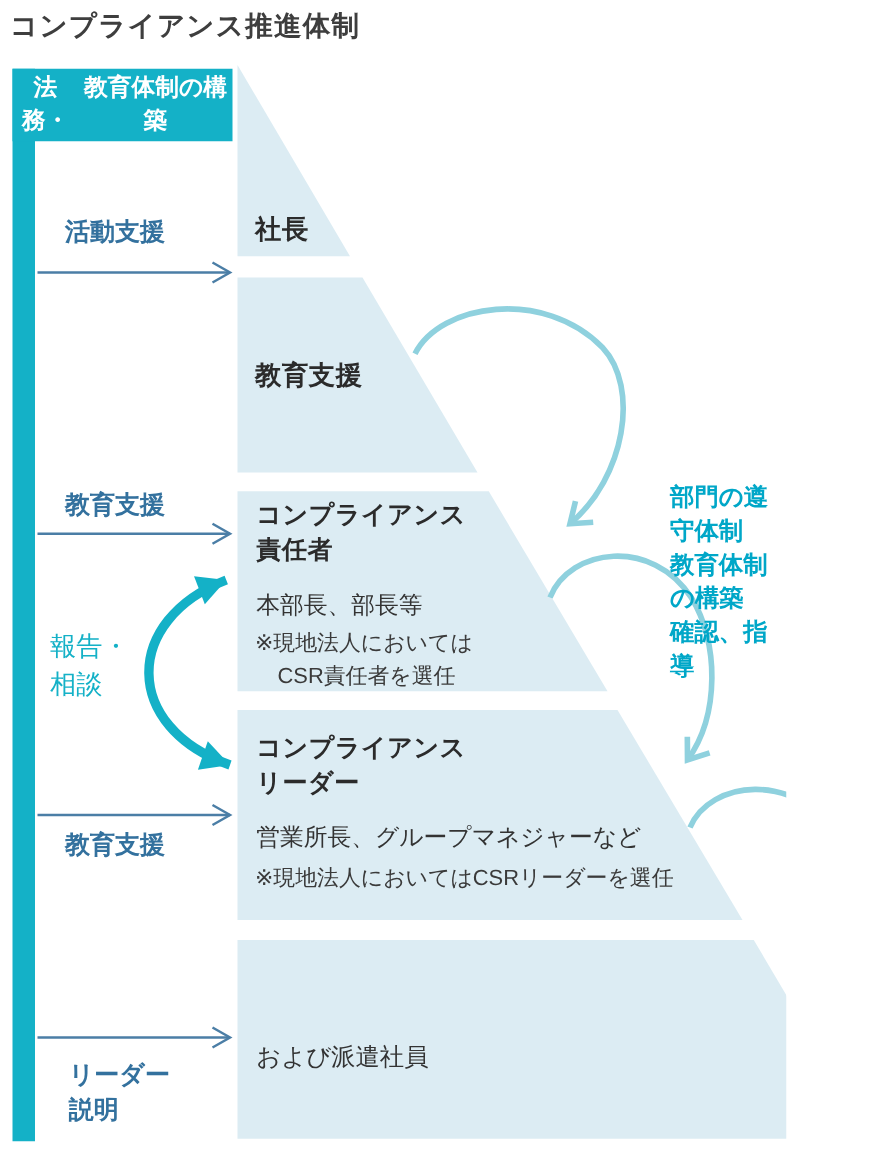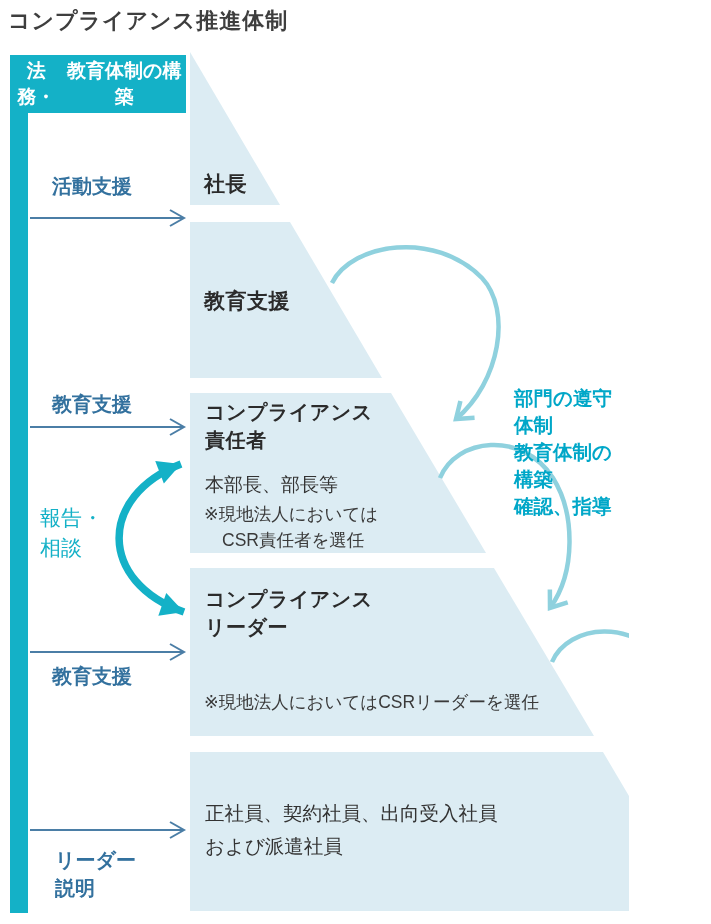--- a/index.html
+++ b/index.html
@@ -120,22 +120,23 @@
   <div class="abs band-title" style="left:204px;top:170px;">社長</div>
 
   <div class="abs band-title" style="left:204px;top:287px;">教育支援</div>
 
   <div class="abs band-title" style="left:205px;top:398px;font-size:20px;"><span>コンプライアンス</span><br><span>責任者</span></div>
   <div class="abs band-note" style="left:204px;top:501px;">※現地法人においては</div>
   <div class="abs band-body" style="left:205px;top:468px;">本部長、部長等</div>
   <div class="abs band-note" style="left:222px;top:527px;">CSR責任者を選任</div>
 
   <div class="abs band-title" style="left:205px;top:585px;font-size:20px;"><span>コンプライアンス</span><br><span>リーダー</span></div>
+  <div class="abs band-body" style="left:205px;top:658px;line-height:26px;">営業所長、グループマネジャーなど</div>
   <div class="abs band-note" style="left:204px;top:689px;">※現地法人においてはCSRリーダーを選任</div>
 
-  <div class="abs band-body" style="left:205px;top:797px;font-size:19.5px;"><span>正社員、契約社員、出向受入社員</span><br><span>および派遣社員</span></div>
+  <div class="abs band-body" style="left:205px;top:797px;font-size:19.5px;"><br><span>および派遣社員</span></div>
 
 
-  <div class="abs annotation" style="left:514px;top:385px;"><span>部門の遵守体制</span><br><span>教育体制の構築</span><br><span>確認、指導</span></div>
+  <div class="abs annotation" style="left:536px;top:385px;"><span>部門の遵守体制</span><br><span>教育体制の構築</span><br><span>確認、指導</span></div>
 
   <div class="abs annotation" style="left:637px;top:602px;"><span>浸透・</span><br><span>指導</span></div>
 
 </div>
 
 </body></html>

